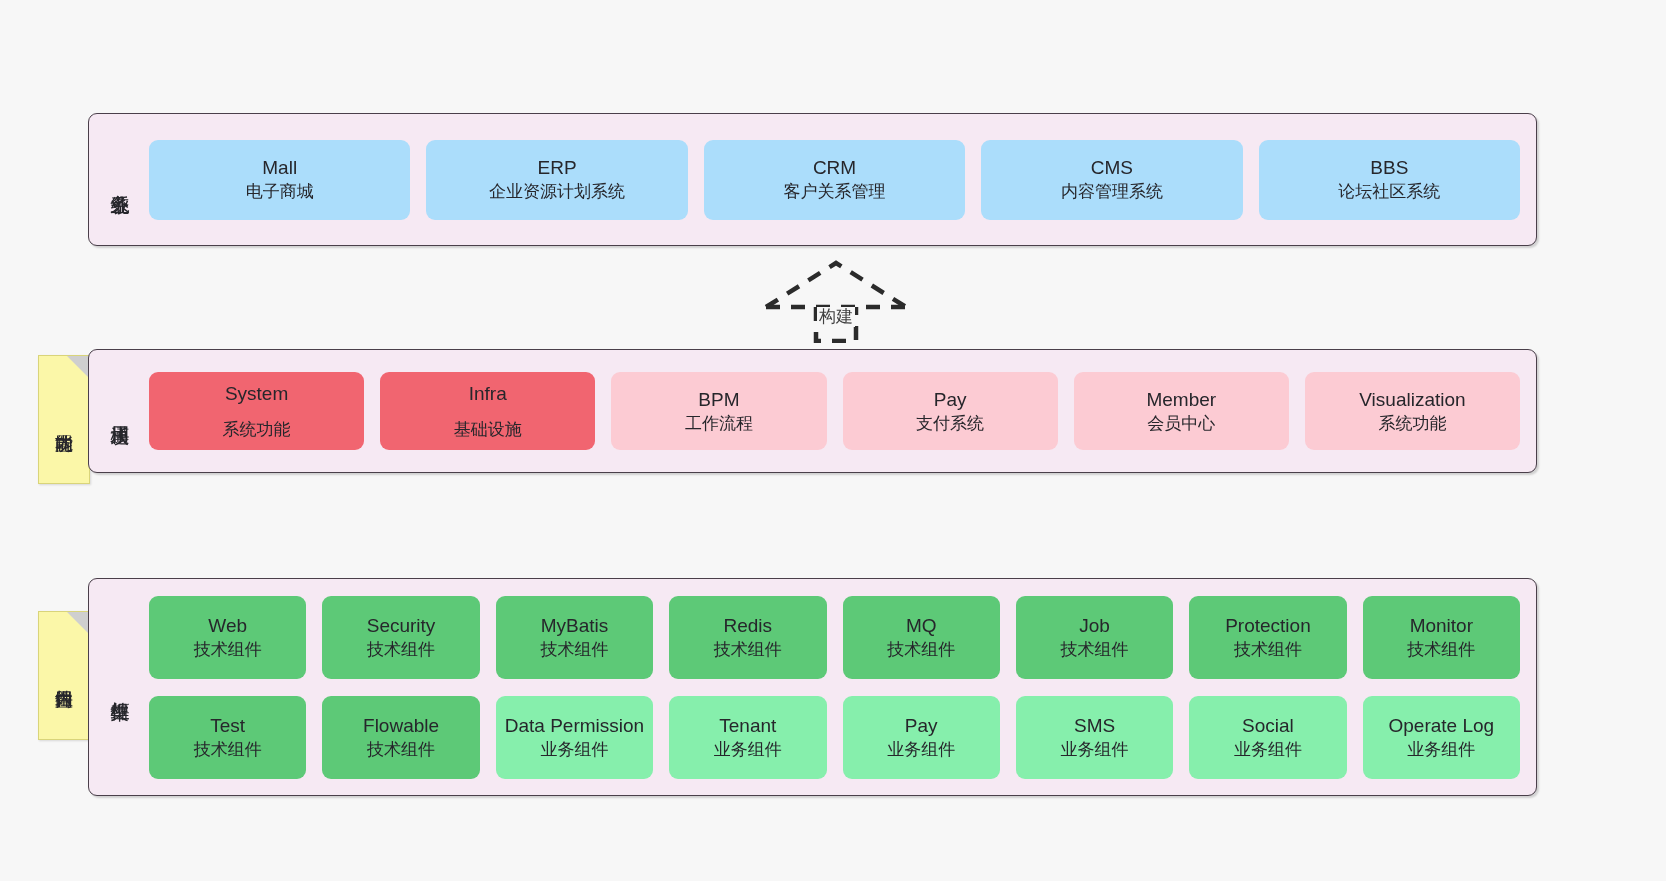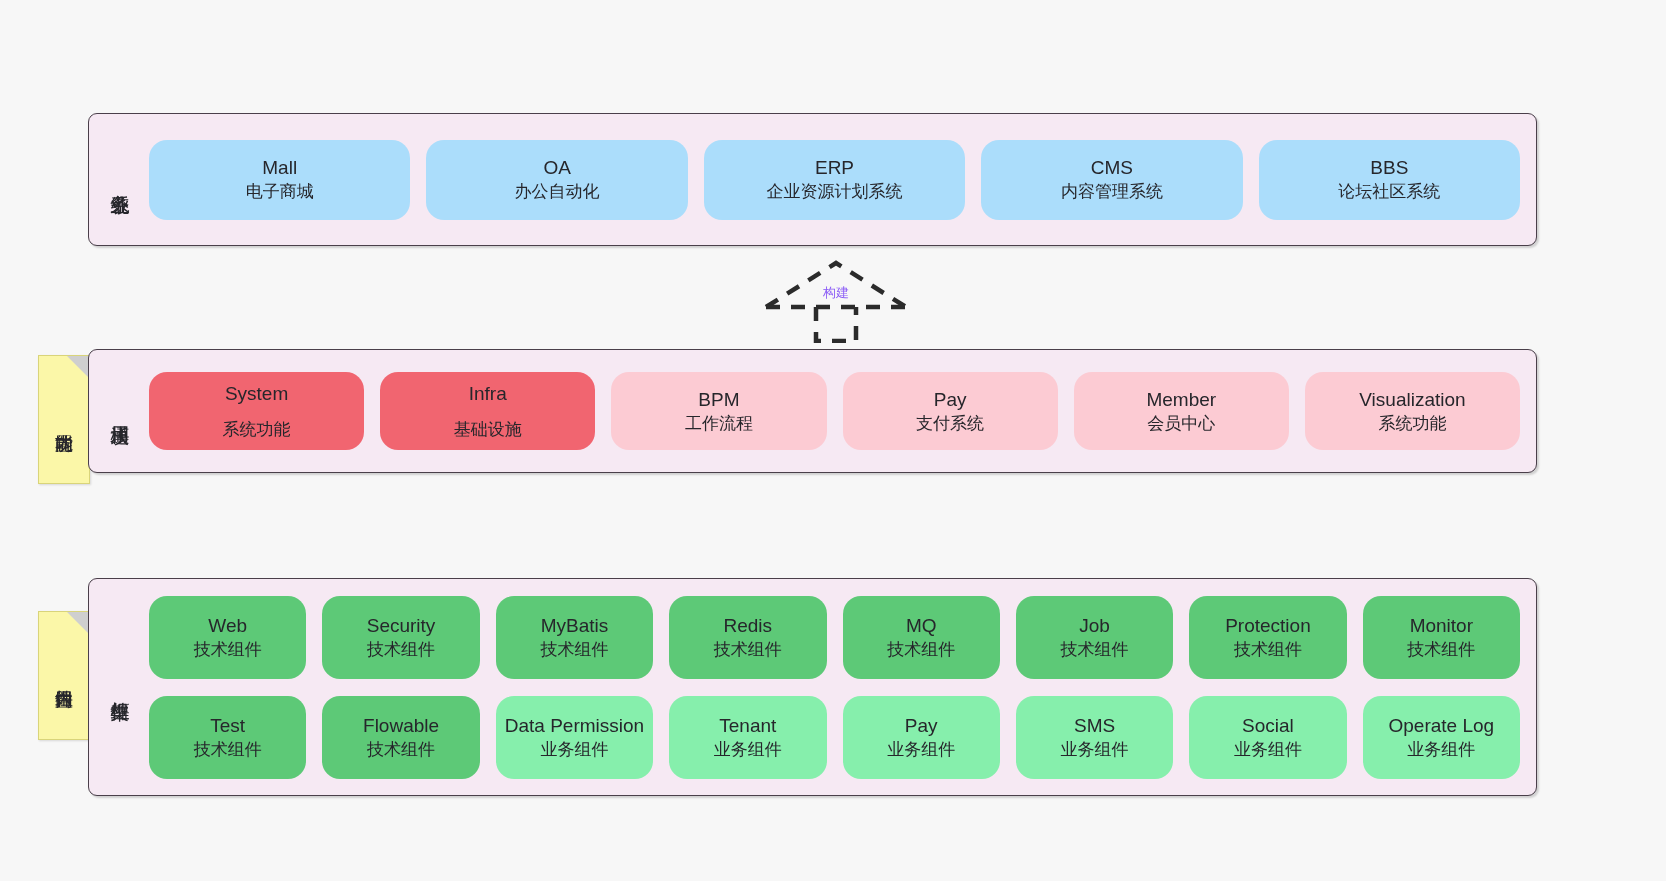--- a/index.html
+++ b/index.html
@@ -44,21 +44,21 @@
     gap:17px;
     padding:0 16px 0 10px;
     box-sizing:border-box;
   }
   .row{
     display:flex;
     gap:16px;
   }
   .cell{
     flex:1 1 0;
-    border-radius:18px;
+    border-radius:9px;
     display:flex;
     flex-direction:column;
     align-items:center;
     justify-content:center;
     color:#26262b;
     text-align:center;
     box-sizing:border-box;
     padding:4px 6px;
   }
   .cell .t1{font-size:19px;line-height:25px;}
@@ -109,24 +109,24 @@
   #note-builtin-function  {left:38px; top:355px; width:50px; height:127px;}
   #note-builtin-component {left:38px; top:611px; width:50px; height:127px;}
 
   
   .arrow{position:absolute;}
   .arrow svg{display:block;}
   .arrow .alabel{
     position:absolute;
     left:50%;
     transform:translateX(-50%);
-    top:24px;
-    font-size:13px;
+    top:48px;
+    font-size:17px;
     line-height:20px;
-    color:#8b5cf6;
+    color:#404040;
     background:#f7f7f7;
     padding:0 2px;
     white-space:nowrap;
   }
   #arrow-build   {left:760px; top:259px; width:152px; height:84px;}
   #arrow-realize {left:775px; top:492px; width:152px; height:84px;}
 </style>
 </head>
 <body>
 
@@ -134,26 +134,26 @@
 
   <div class="band" id="band-business">
     <div class="band-label">业务系统</div>
     <div class="band-body">
       <div class="row">
         <div class="cell c-blue">
           <div class="t1">Mall</div>
           <div class="t2">电子商城</div>
         </div>
         <div class="cell c-blue">
-          <div class="t1">OA</div>
-          <div class="t2">办公自动化</div>
-        </div>
-        <div class="cell c-blue">
           <div class="t1">ERP</div>
           <div class="t2">企业资源计划系统</div>
+        </div>
+        <div class="cell c-blue">
+          <div class="t1">CRM</div>
+          <div class="t2">客户关系管理</div>
         </div>
         <div class="cell c-blue">
           <div class="t1">CMS</div>
           <div class="t2">内容管理系统</div>
         </div>
         <div class="cell c-blue">
           <div class="t1">BBS</div>
           <div class="t2">论坛社区系统</div>
         </div>
       </div>

